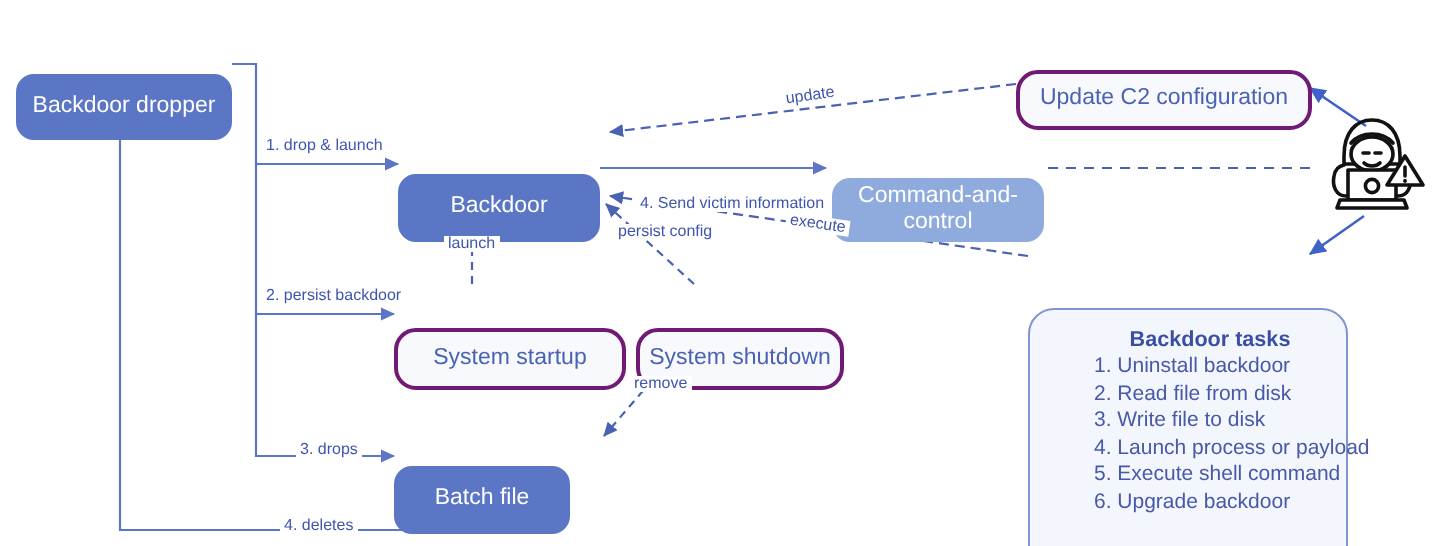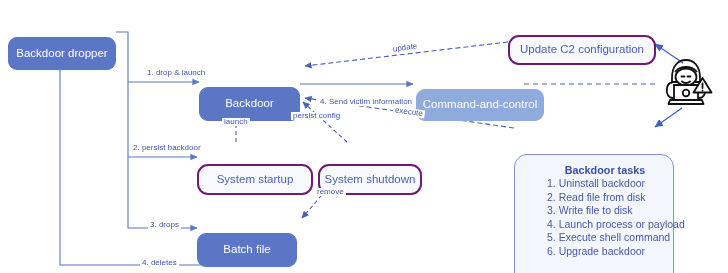--- a/index.html
+++ b/index.html
@@ -181,65 +181,65 @@
   </svg>
 
   <div class="node node-filled" style="left:8px; top:16px; width:108px; height:33px;">
     <span>Backdoor dropper</span>
   </div>
 
   <div class="node node-filled" style="left:199px; top:66px; width:101px; height:34px;">
     <span>Backdoor</span>
   </div>
 
-  <div class="node node-mid" style="left:416px; top:68px; width:128px; height:32px;">
+  <div class="node node-mid" style="left:416px; top:68px; width:106px; height:32px;">
     <span>Command-and-control</span>
   </div>
 
   <div class="node node-light" style="left:508px; top:14px; width:148px; height:30px;">
     <span>Update C2 configuration</span>
   </div>
 
   <div class="node node-light" style="left:197px; top:143px; width:116px; height:31px;">
     <span>System startup</span>
   </div>
 
   <div class="node node-light" style="left:318px; top:143px; width:104px; height:31px;">
     <span>System shutdown</span>
   </div>
 
-  <div class="node node-filled" style="left:197px; top:212px; width:100px; height:34px;">
+  <div class="node node-filled" style="left:197px; top:212px; width:88px; height:34px;">
     <span>Batch file</span>
   </div>
 
   <div class="node node-tasks" style="left:514px; top:133px; width:160px; height:132px;padding-left:32px;">
     <div class="tasks-title">Backdoor tasks</div>
     <ul class="tasks-list">
       <li>1. Uninstall backdoor</li>
       <li>2. Read file from disk</li>
       <li>3. Write file to disk</li>
       <li>4. Launch process or payload</li>
       <li>5. Execute shell command</li>
       <li>6. Upgrade backdoor</li>
     </ul>
   </div>
 
-  <div class="edge-label" style="left:131px; top:69px;margin-left:14px;">1. drop &amp; launch</div>
+  <div class="edge-label" style="left:131px; top:69px;">1. drop &amp; launch</div>
 
   <div class="edge-label" style="left:131px; top:144px;">2. persist backdoor</div>
 
   <div class="edge-label" style="left:148px; top:221px;">3. drops</div>
 
   <div class="edge-label" style="left:140px; top:259px;">4. deletes</div>
 
   <div class="edge-label" style="left:318px; top:77px;margin-top:21px;">4. Send victim information</div>
 
   <div class="edge-label" style="left:222px; top:118px;">launch</div>
 
-  <div class="edge-label" style="left:291px; top:112px;">persist config</div>
+  <div class="edge-label" style="left:307px; top:112px;">persist config</div>
 
   <div class="edge-label" style="left:315px; top:188px;">remove</div>
 
   <div class="edge-label rot-up" style="left:391px; top:46px;">update</div>
 
   <div class="edge-label rot-dn" style="left:393px; top:106px;">execute</div>
 
   <svg id="hacker-icon" viewBox="0 0 62 62">
     <g fill="none" stroke="#111111" stroke-width="1.8" stroke-linejoin="round" stroke-linecap="round">
 

